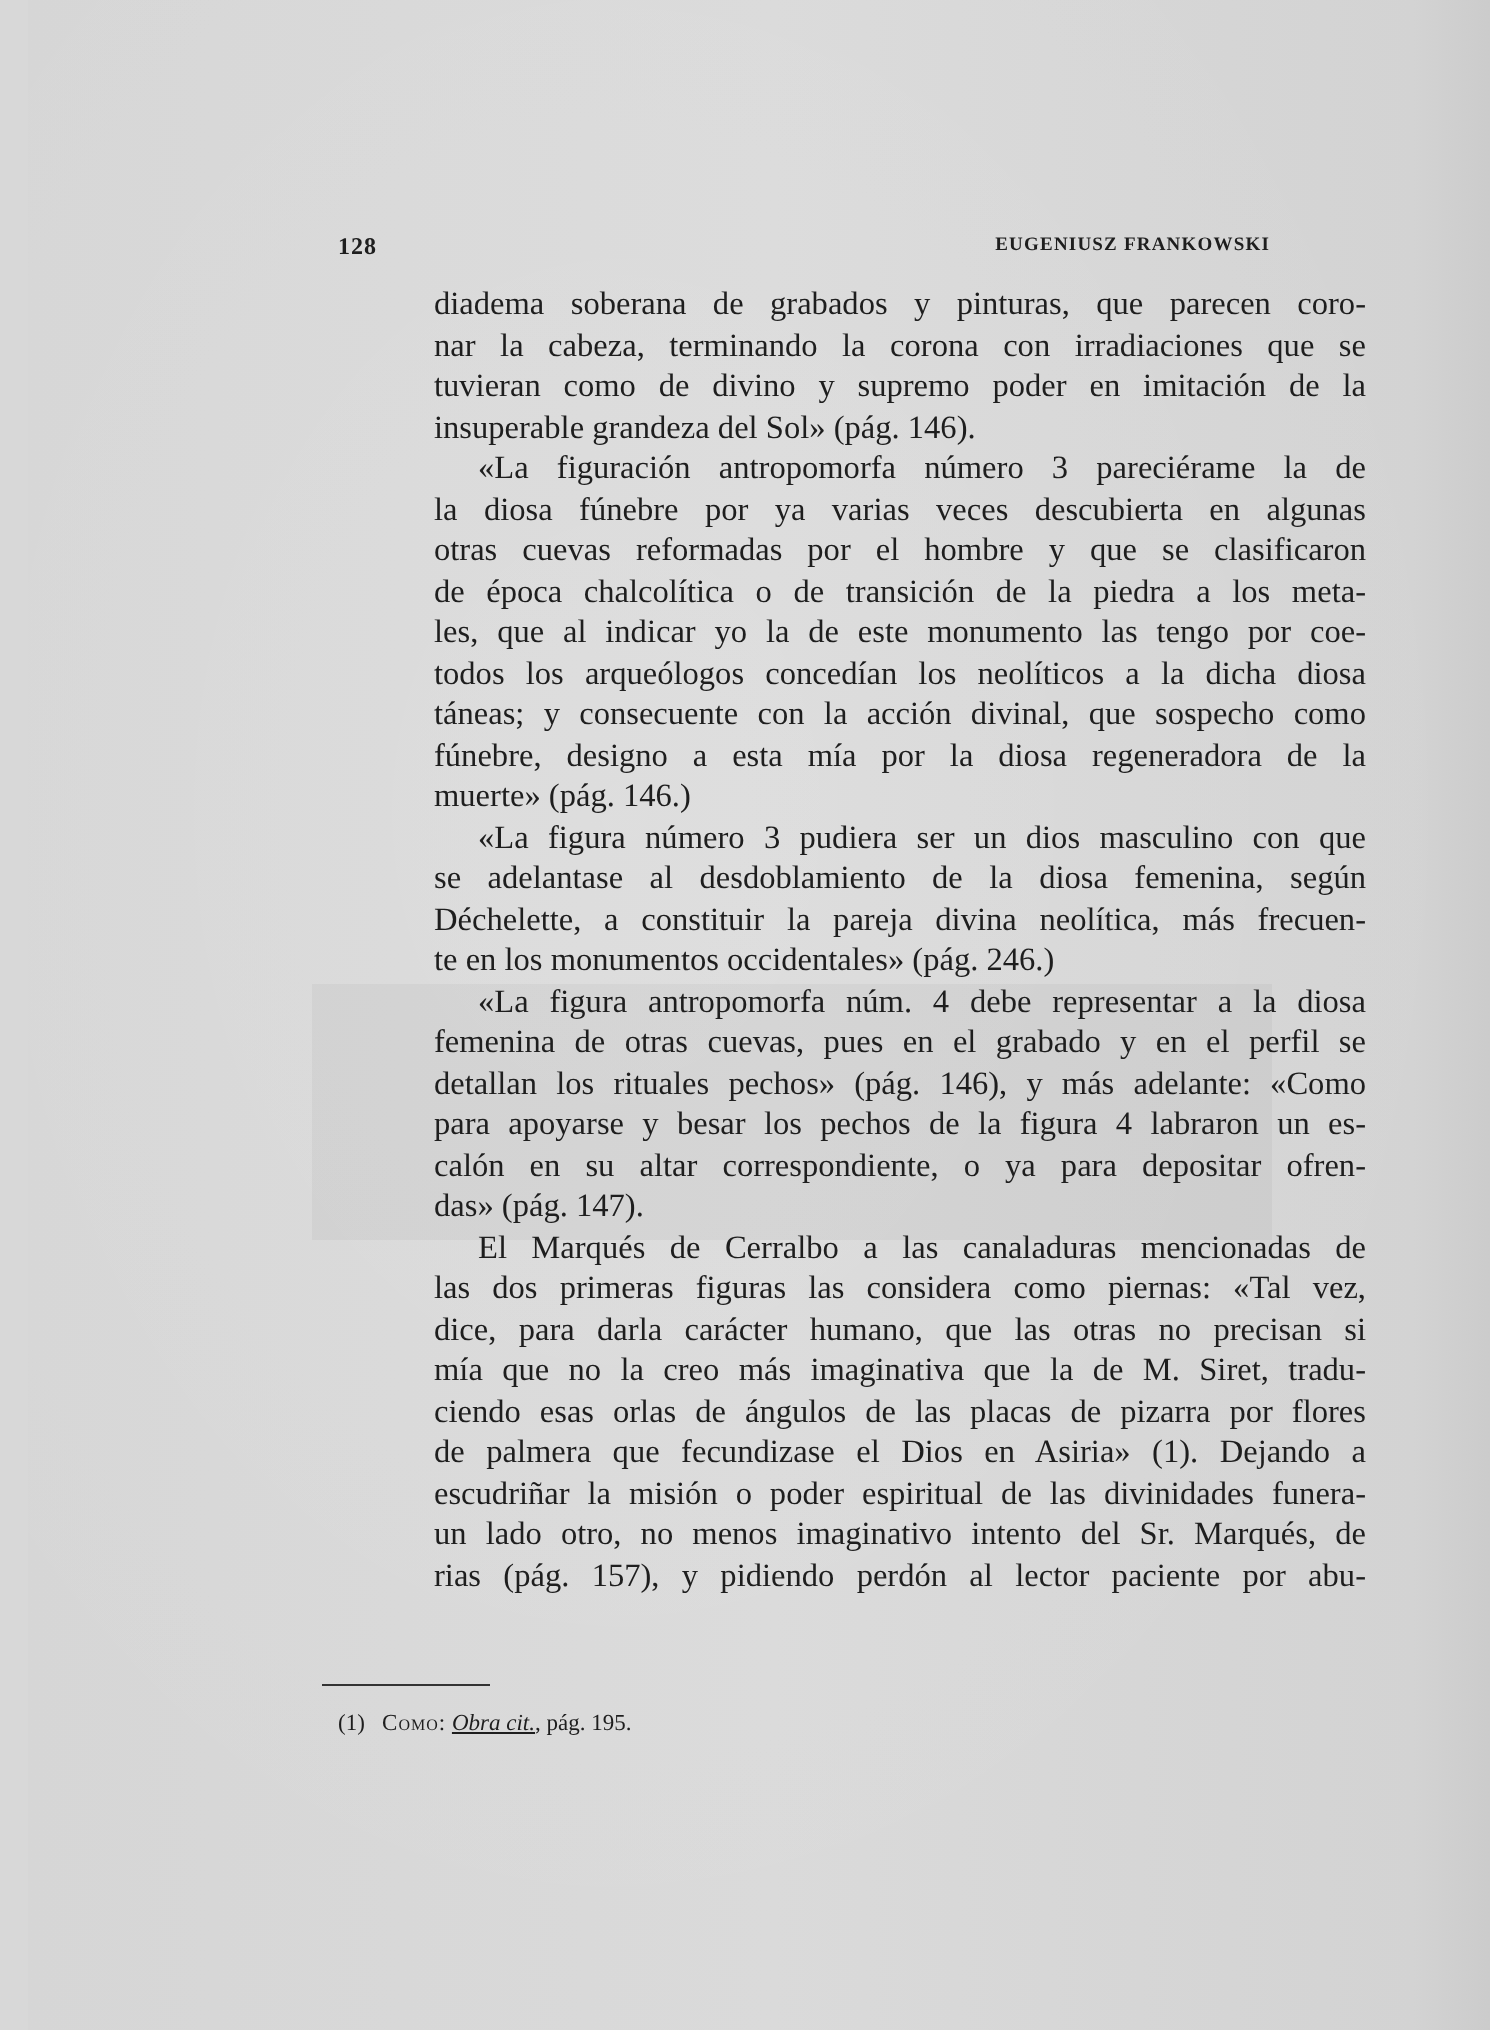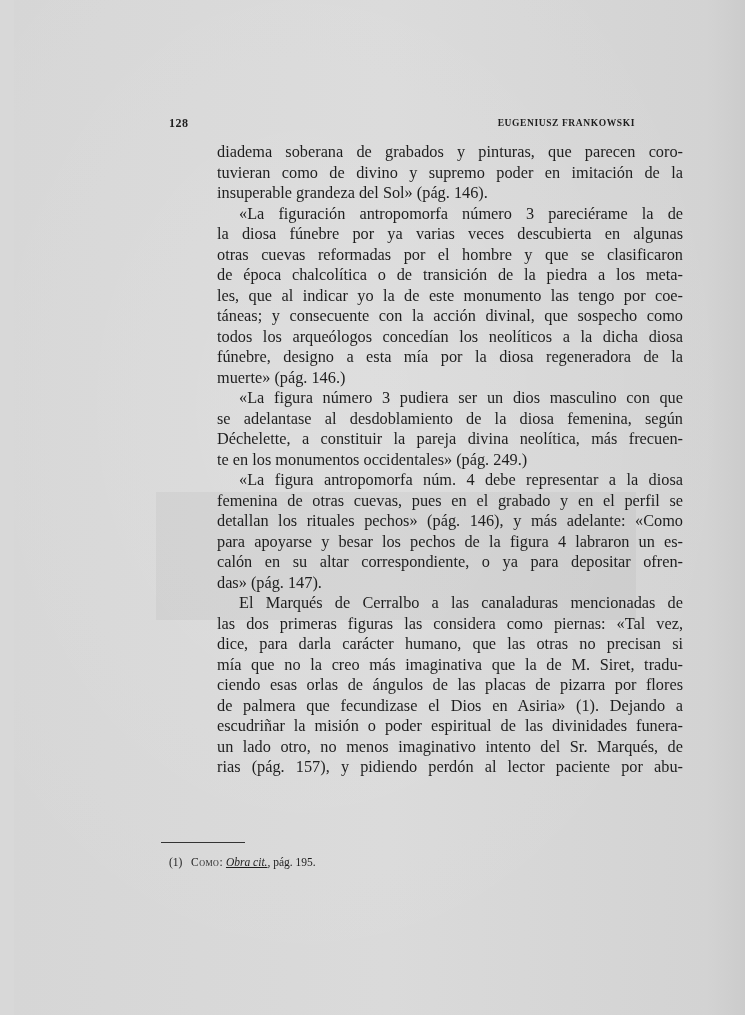--- a/index.html
+++ b/index.html
@@ -58,35 +58,36 @@
 <div class="page">
   <div class="band"></div>
 
   <div class="running-head">
     <span class="page-number">128</span>
     <span class="author">EUGENIUSZ FRANKOWSKI</span>
   </div>
 
   <div class="body-text">
     <span class="line">diadema soberana de grabados y pinturas, que parecen coro-</span>
+    <span class="line">nar la cabeza, terminando la corona con irradiaciones que se</span>
     <span class="line">tuvieran como de divino y supremo poder en imitación de la</span>
     <span class="line last">insuperable grandeza del Sol» (pág. 146).</span>
     <span class="line indent">«La figuración antropomorfa número 3 pareciérame la de</span>
     <span class="line">la diosa fúnebre por ya varias veces descubierta en algunas</span>
     <span class="line">otras cuevas reformadas por el hombre y que se clasificaron</span>
     <span class="line">de época chalcolítica o de transición de la piedra a los meta-</span>
     <span class="line">les, que al indicar yo la de este monumento las tengo por coe-</span>
+    <span class="line">todos los arqueólogos concedían los neolíticos a la dicha diosa</span>
     <span class="line">táneas; y consecuente con la acción divinal, que sospecho como</span>
-    <span class="line">todos los arqueólogos concedían los neolíticos a la dicha diosa</span>
     <span class="line">fúnebre, designo a esta mía por la diosa regeneradora de la</span>
     <span class="line last">muerte» (pág. 146.)</span>
     <span class="line indent">«La figura número 3 pudiera ser un dios masculino con que</span>
     <span class="line">se adelantase al desdoblamiento de la diosa femenina, según</span>
     <span class="line">Déchelette, a constituir la pareja divina neolítica, más frecuen-</span>
-    <span class="line last">te en los monumentos occidentales» (pág. 249.)</span>
+    <span class="line last">te en los monumentos occidentales» (pág. 246.)</span>
     <span class="line indent">«La figura antropomorfa núm. 4 debe representar a la diosa</span>
     <span class="line">femenina de otras cuevas, pues en el grabado y en el perfil se</span>
     <span class="line">detallan los rituales pechos» (pág. 146), y más adelante: «Como</span>
     <span class="line">para apoyarse y besar los pechos de la figura 4 labraron un es-</span>
     <span class="line">calón en su altar correspondiente, o ya para depositar ofren-</span>
     <span class="line last">das» (pág. 147).</span>
     <span class="line indent">El Marqués de Cerralbo a las canaladuras mencionadas de</span>
     <span class="line">las dos primeras figuras las considera como piernas: «Tal vez,</span>
     <span class="line">dice, para darla carácter humano, que las otras no precisan si</span>
     <span class="line">mía que no la creo más imaginativa que la de M. Siret, tradu-</span>

